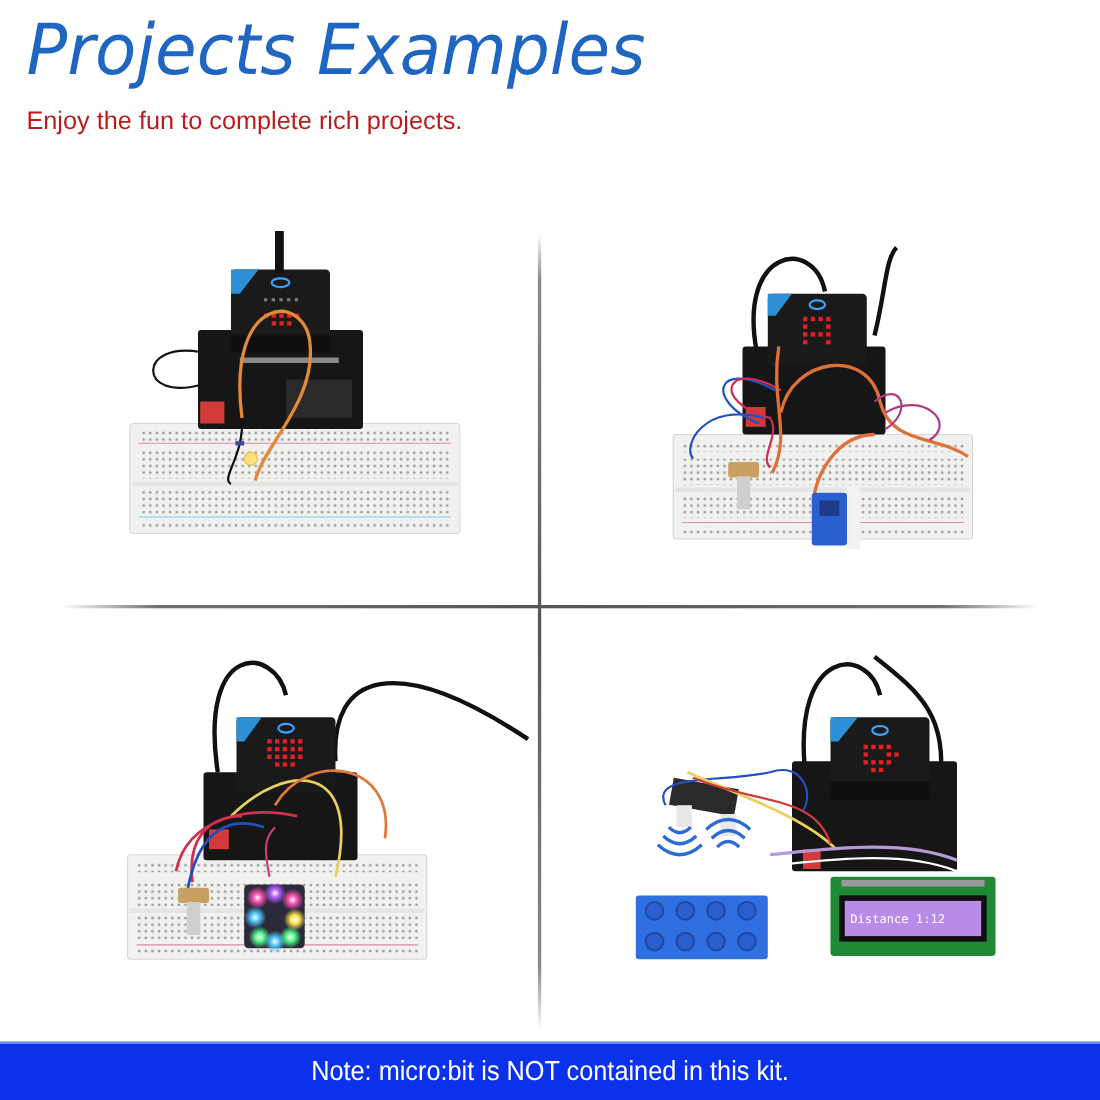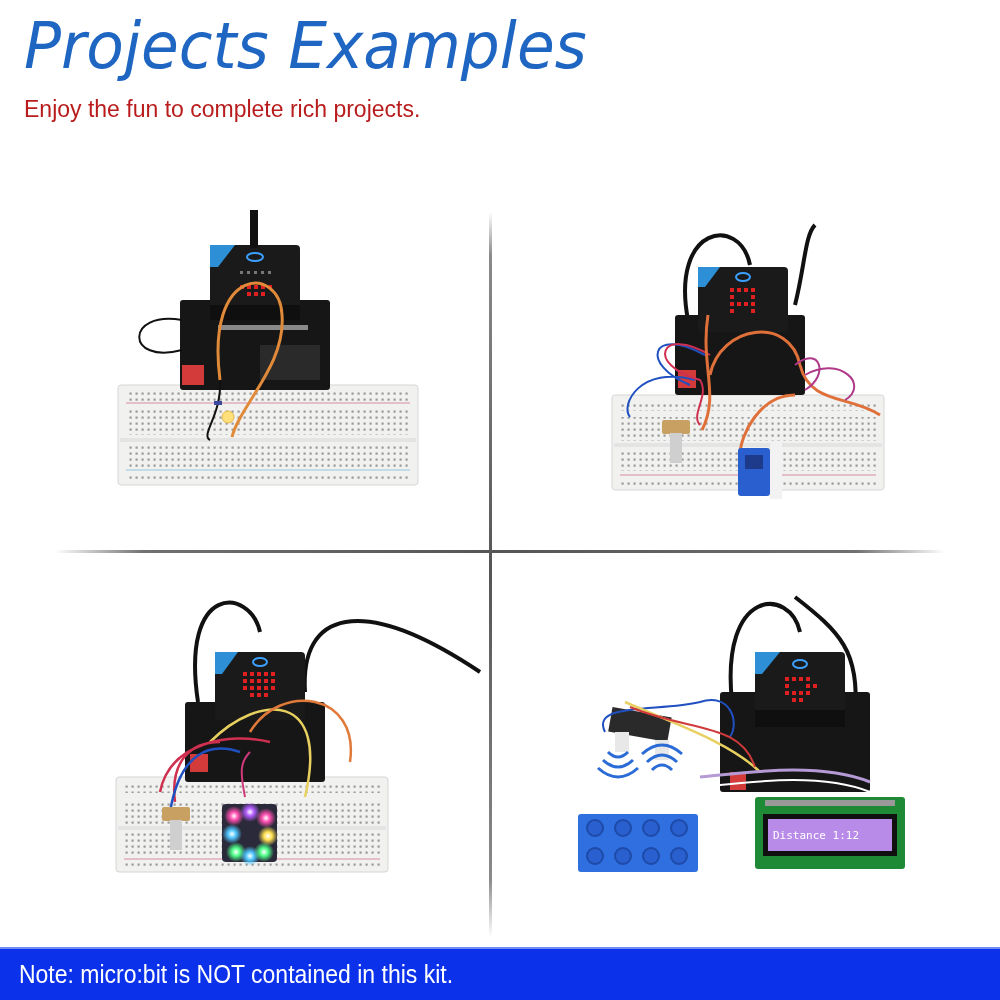--- a/index.html
+++ b/index.html
@@ -29,21 +29,21 @@
     background: linear-gradient(180deg, rgba(80,80,80,0) 0%, #8a8a8a 6%, #555 50%, #8a8a8a 92%, rgba(80,80,80,0) 100%);
   }
 
   .quad { position: absolute; }
   .quad svg { display: block; }
 
   .banner {
     position: absolute; left: 0; top: 947px; width: 1000px; height: 53px;
     background: #0b32ea;
     border-top: 2px solid #6f8cf5;
-    display: flex; align-items: center; justify-content: flex-start;
+    display: flex; align-items: center; justify-content: center;
   }
   .banner-text {
     font-family: "Liberation Sans", sans-serif;
     color: #ffffff; font-size: 25px; line-height: 1;
     transform: scaleX(0.92);
   }
 </style>
 </head>
 <body>
 

